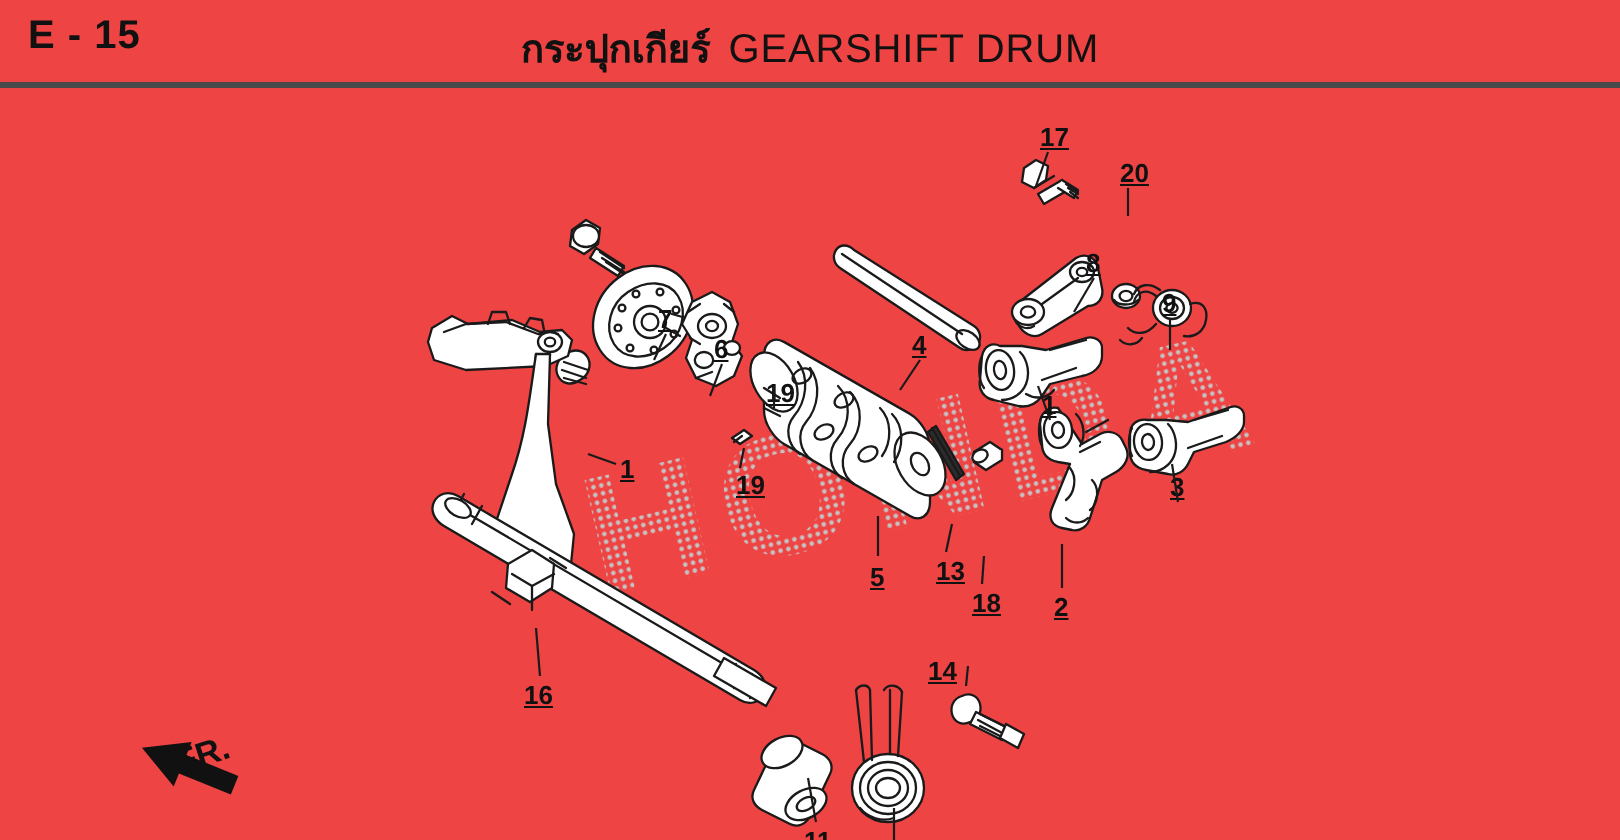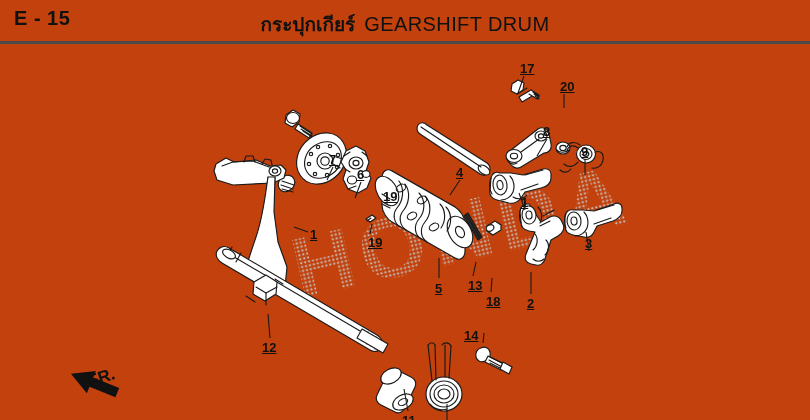--- a/index.html
+++ b/index.html
@@ -1,21 +1,21 @@
 <!DOCTYPE html>
 <html><head>
 <meta charset="utf-8">
 <style>
   html,body{margin:0;padding:0;background:#ffffff;}
   body{
     width:810px;height:420px;overflow:hidden;
     font-family:"Liberation Sans","DejaVu Sans",sans-serif;
     color:#111;position:relative;
   }
-  #page{position:absolute;inset:0;width:810px;height:420px;background:#c2410c;}
+  #page{position:absolute;inset:0;width:810px;height:420px;background:#ef4444;}
 
   
   #header{position:absolute;left:0;top:0;width:810px;height:42px;}
   #page-code{
     position:absolute;left:14px;top:7px;
     font-size:20px;font-weight:bold;letter-spacing:.5px;color:#111;
     white-space:nowrap;
   }
   #title-wrap{
     position:absolute;left:0;top:9px;width:810px;
@@ -316,21 +316,21 @@
 
     <div class="lbl" style="left:521px;top:152px">1</div>
     <div class="lbl" style="left:527px;top:253px">2</div>
     <div class="lbl" style="left:585px;top:193px">3</div>
     <div class="lbl" style="left:456px;top:122px">4</div>
     <div class="lbl" style="left:435px;top:238px">5</div>
     <div class="lbl" style="left:357px;top:124px">6</div>
     <div class="lbl" style="left:329px;top:109px">7</div>
     <div class="lbl" style="left:543px;top:81px">8</div>
     <div class="lbl" style="left:581px;top:101px">9</div>
-    <div class="lbl" style="left:262px;top:297px">12</div>
+    <div class="lbl" style="left:262px;top:297px">16</div>
     <div class="lbl" style="left:402px;top:370px">11</div>
     <div class="lbl" style="left:310px;top:184px">1</div>
 
     <div class="lbl" style="left:464px;top:285px">14</div>
     <div class="lbl" style="left:486px;top:251px">18</div>
     <div class="lbl" style="left:468px;top:235px">13</div>
     <div class="lbl" style="left:520px;top:18px">17</div>
     <div class="lbl" style="left:560px;top:36px">20</div>
     <div class="lbl" style="left:383px;top:146px">19</div>
     <div class="lbl" style="left:368px;top:192px">19</div>

